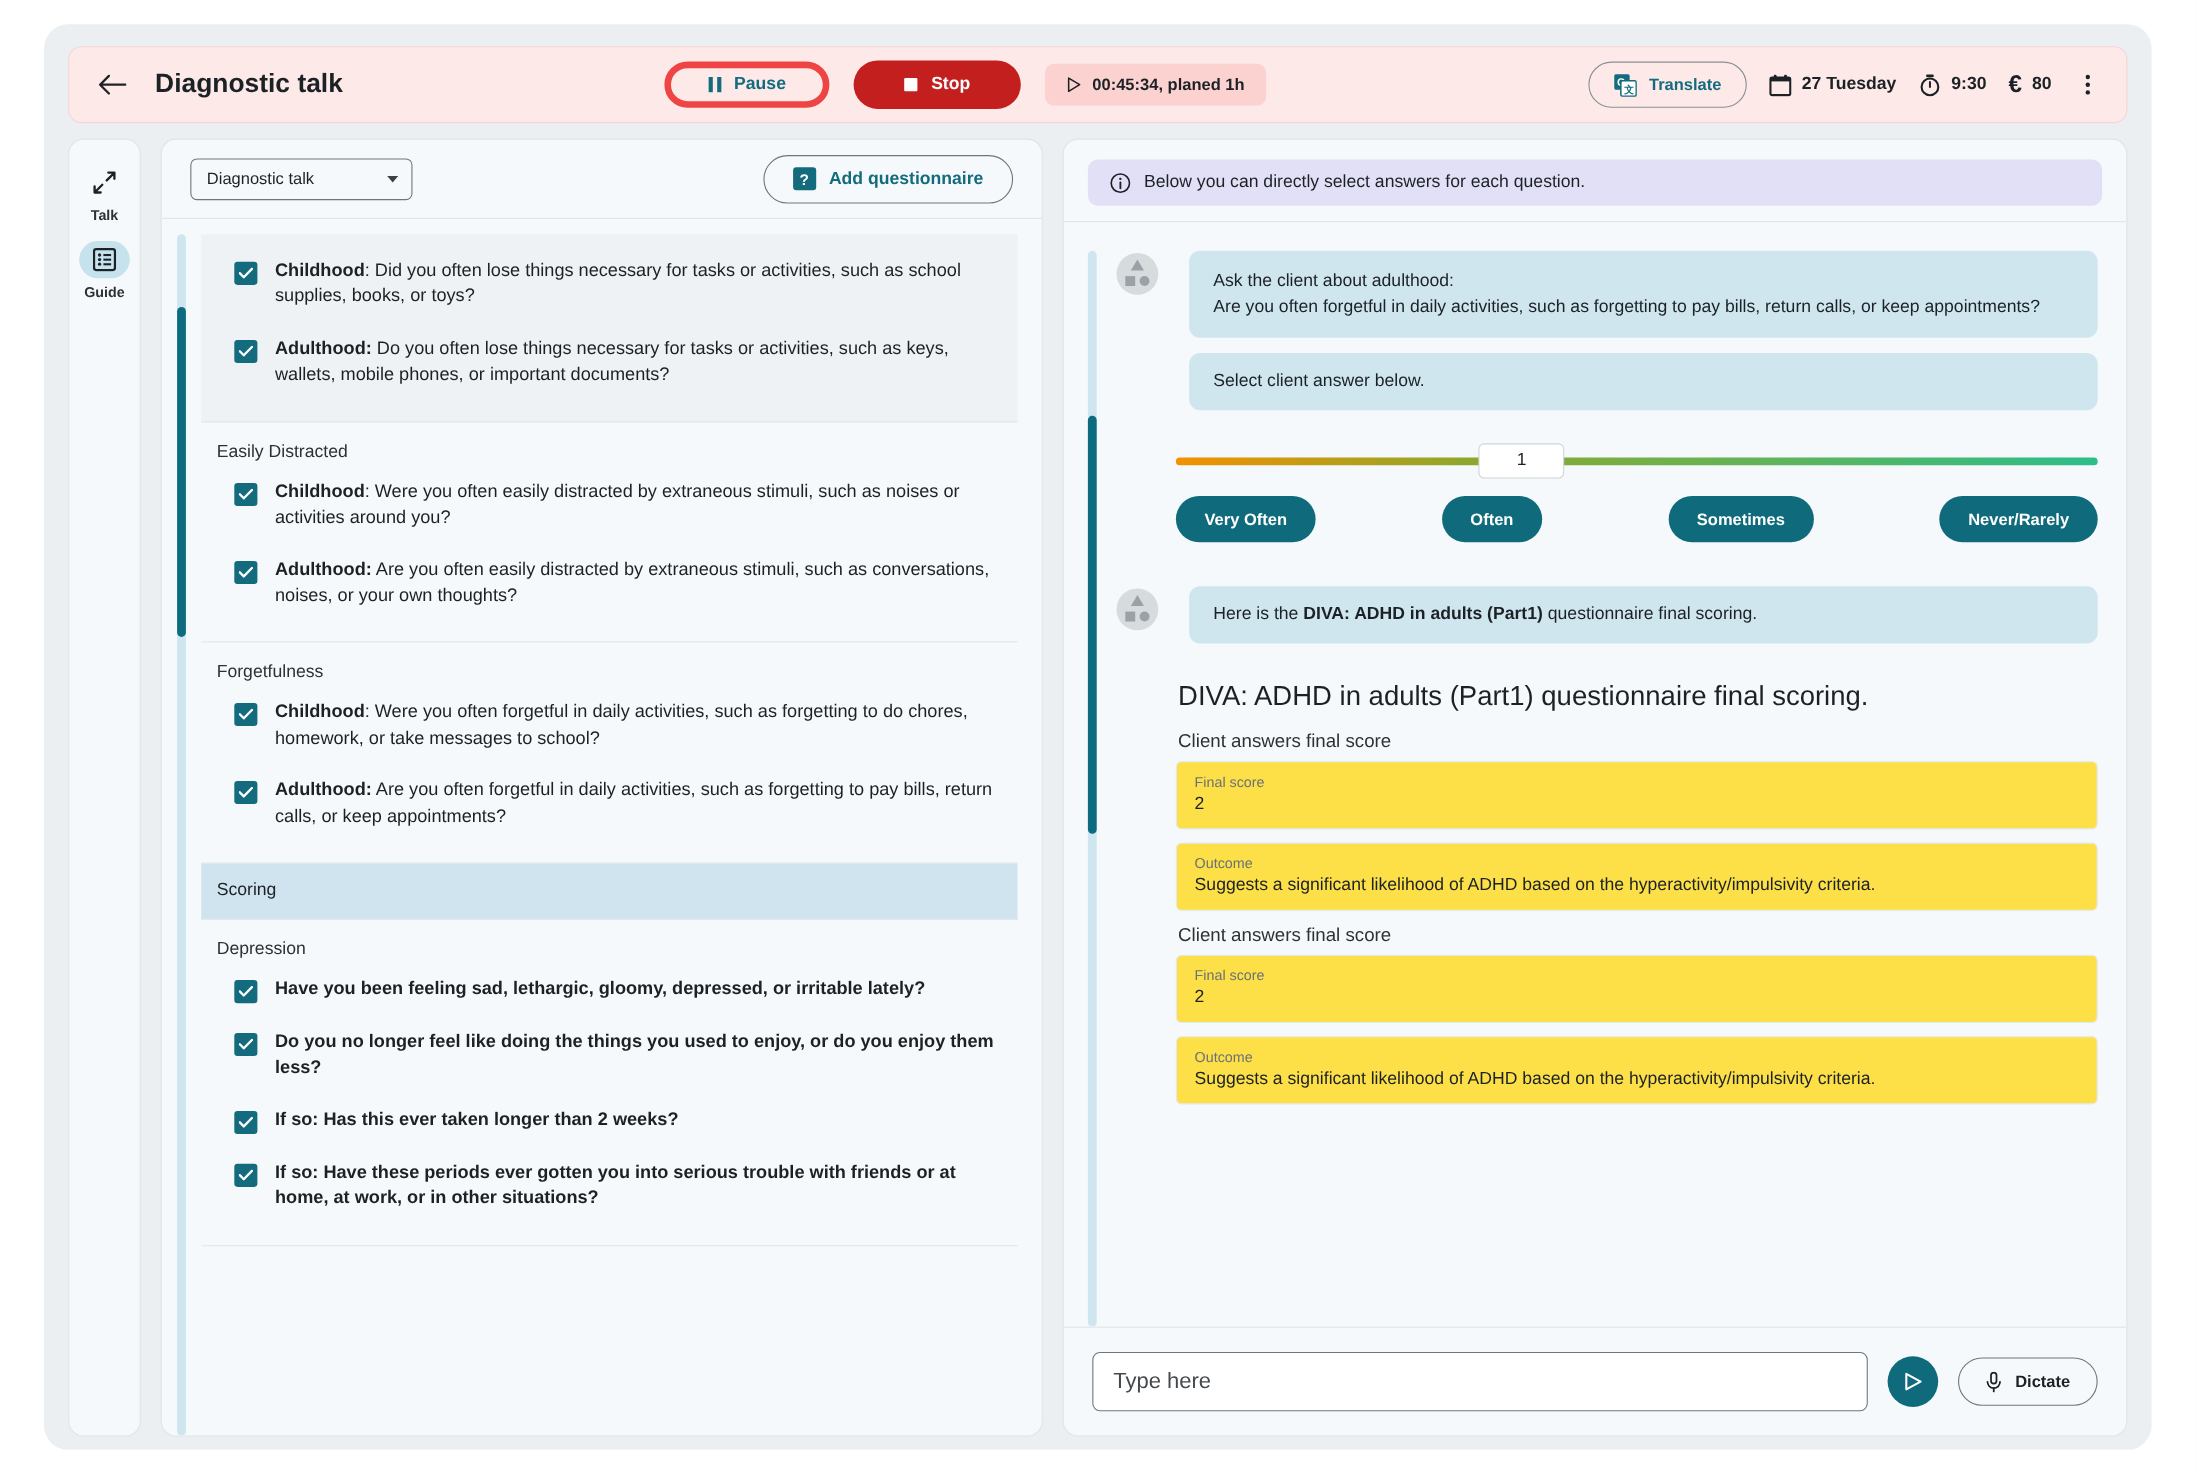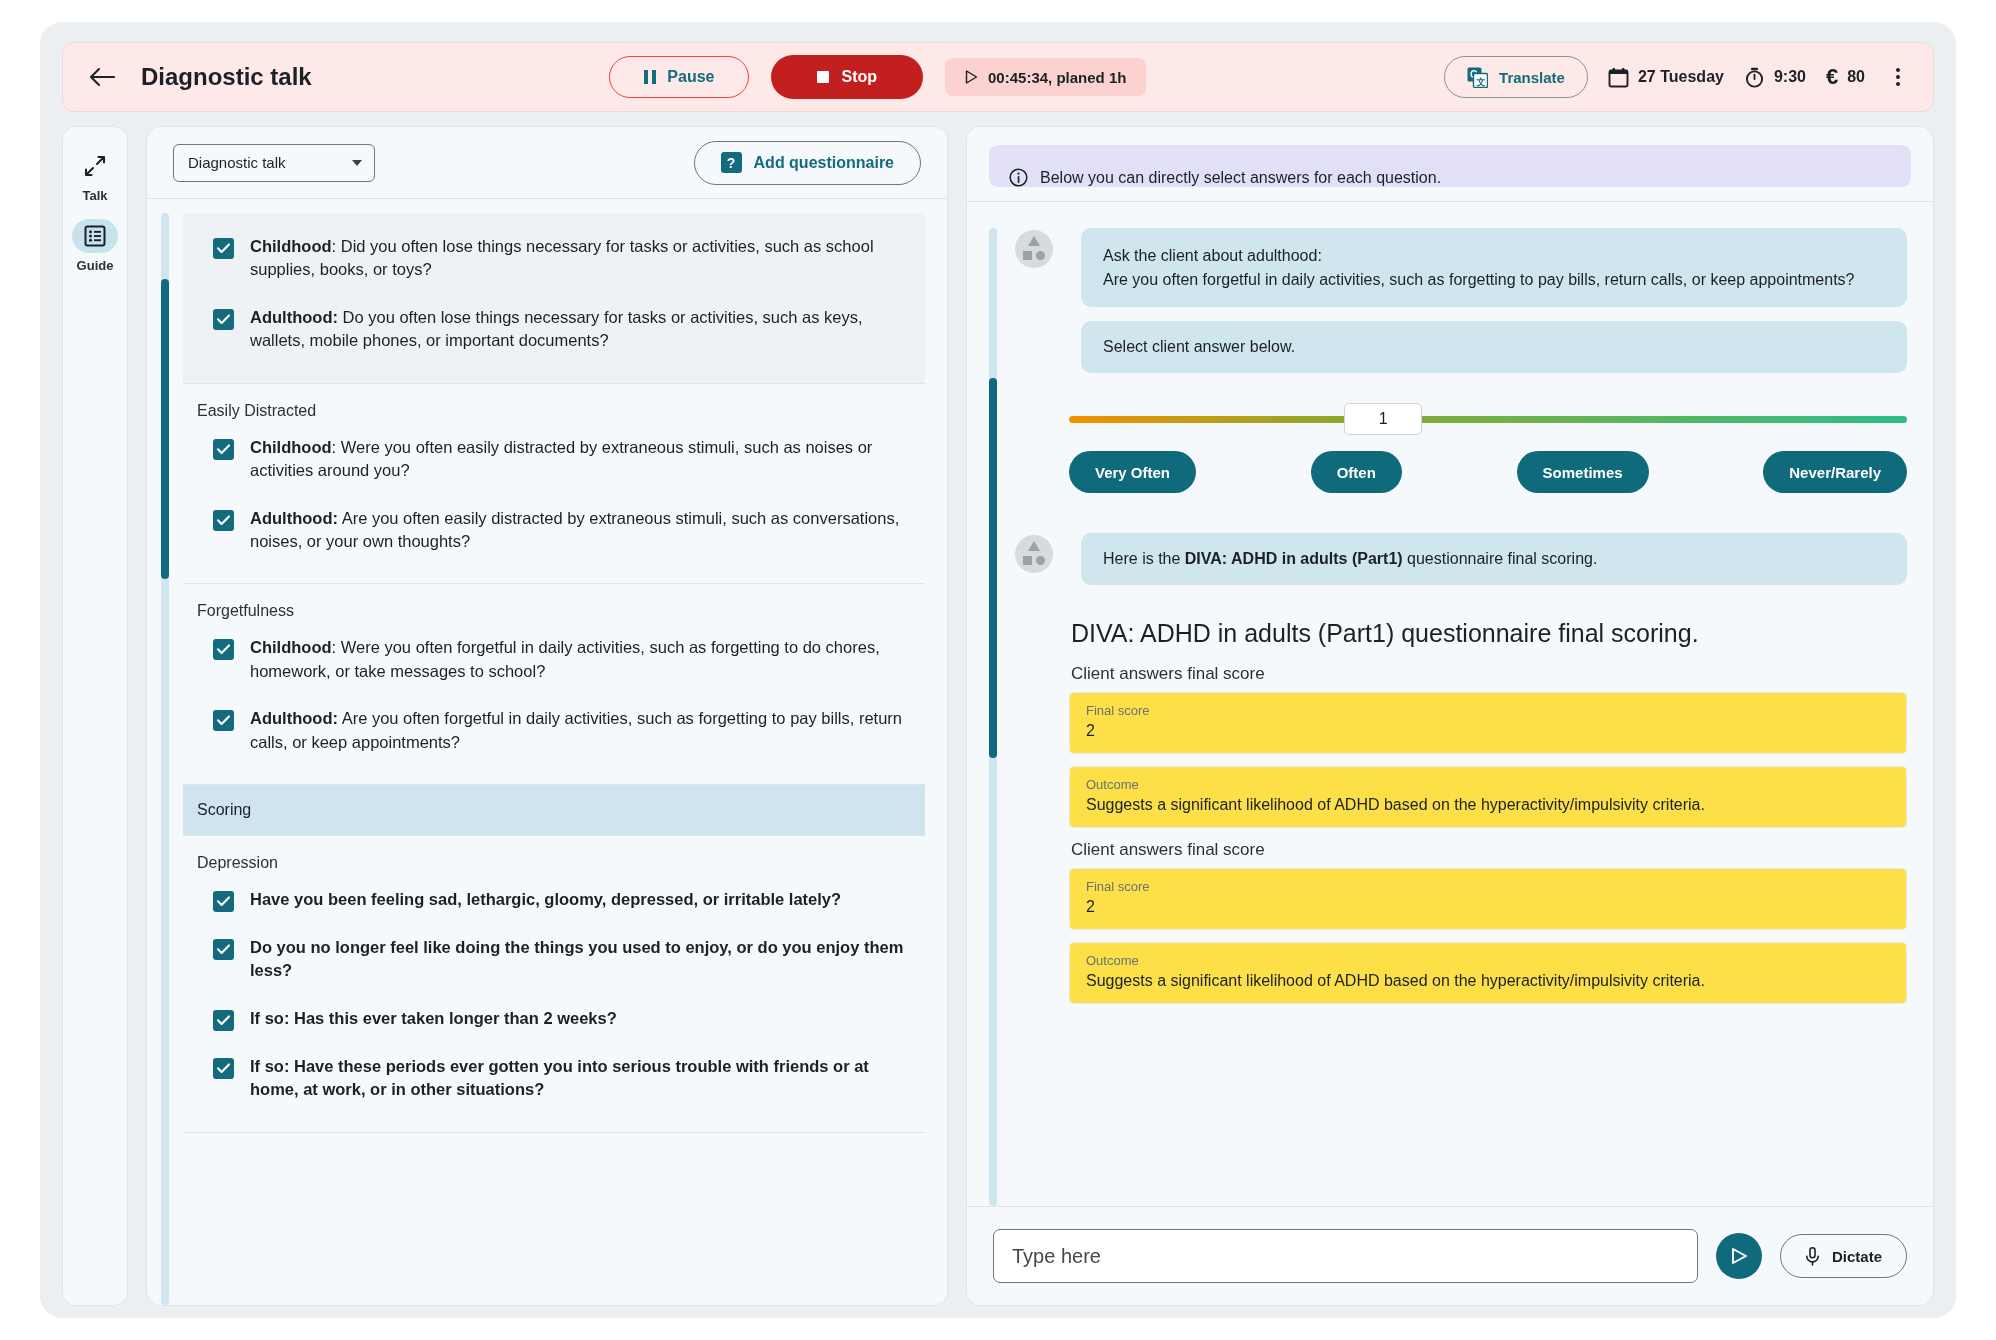--- a/index.html
+++ b/index.html
@@ -42,21 +42,21 @@
   }
   .header-center {
     flex: 1 1 auto;
     display: flex; align-items: center; justify-content: center;
     gap: 22px;
   }
   .btn-pause {
     display: flex; align-items: center; gap: 11px;
     height: 42px; padding: 0 34px;
     background: #fce9e8;
-    border: 1px solid #ef4444;
+    border: 6px solid #ef4444;
     border-radius: 21px;
     color: #136b7d; font-size: 16px; font-weight: 600;
     cursor: pointer; white-space: nowrap;
   }
   .btn-stop {
     display: flex; align-items: center; gap: 12px;
     height: 44px; padding: 0 46px;
     background: #c41f1f;
     border: none; border-radius: 22px;
     color: #ffffff; font-size: 16px; font-weight: 600;
@@ -210,21 +210,21 @@
     border: 1px solid #dfe4e7;
     border-radius: 14px;
     display: flex; flex-direction: column;
     overflow: hidden;
   }
   .info-banner-wrap { padding: 18px 22px 14px 22px; }
   .info-banner {
     background: #e2e0f7;
     border-radius: 9px;
     height: 42px;
-    display: flex; align-items: flex-end; gap: 12px;
+    display: flex; align-items: center; gap: 12px;
     padding: 0 20px;
     font-size: 16px; color: #1c2126;
   }
   .divider { height: 1px; background: #dfe4e7; }
 
   .chat-area { flex: 1 1 auto; display: flex; padding: 26px 0 0 0; overflow: hidden; }
   .chat-rail { width: 8px; flex: 0 0 8px; margin-left: 22px; background: #cfe6f0;
     border-radius: 4px; position: relative; }
   .chat-thumb { position: absolute; left: 0; width: 8px; border-radius: 4px; background: #0d6b80; }
   .chat-col { flex: 1 1 auto; margin: 0 26px 0 18px; }

